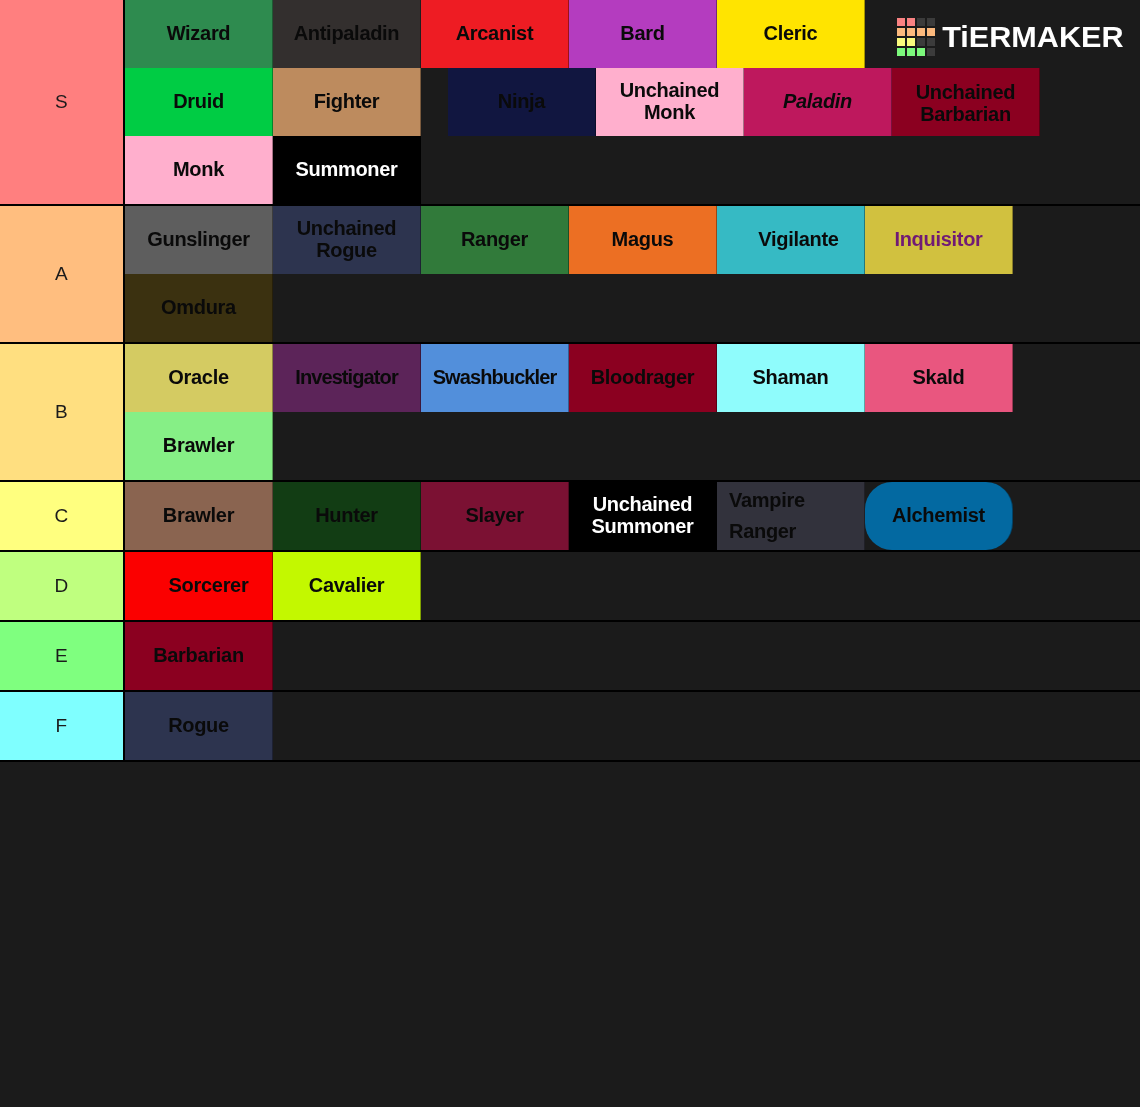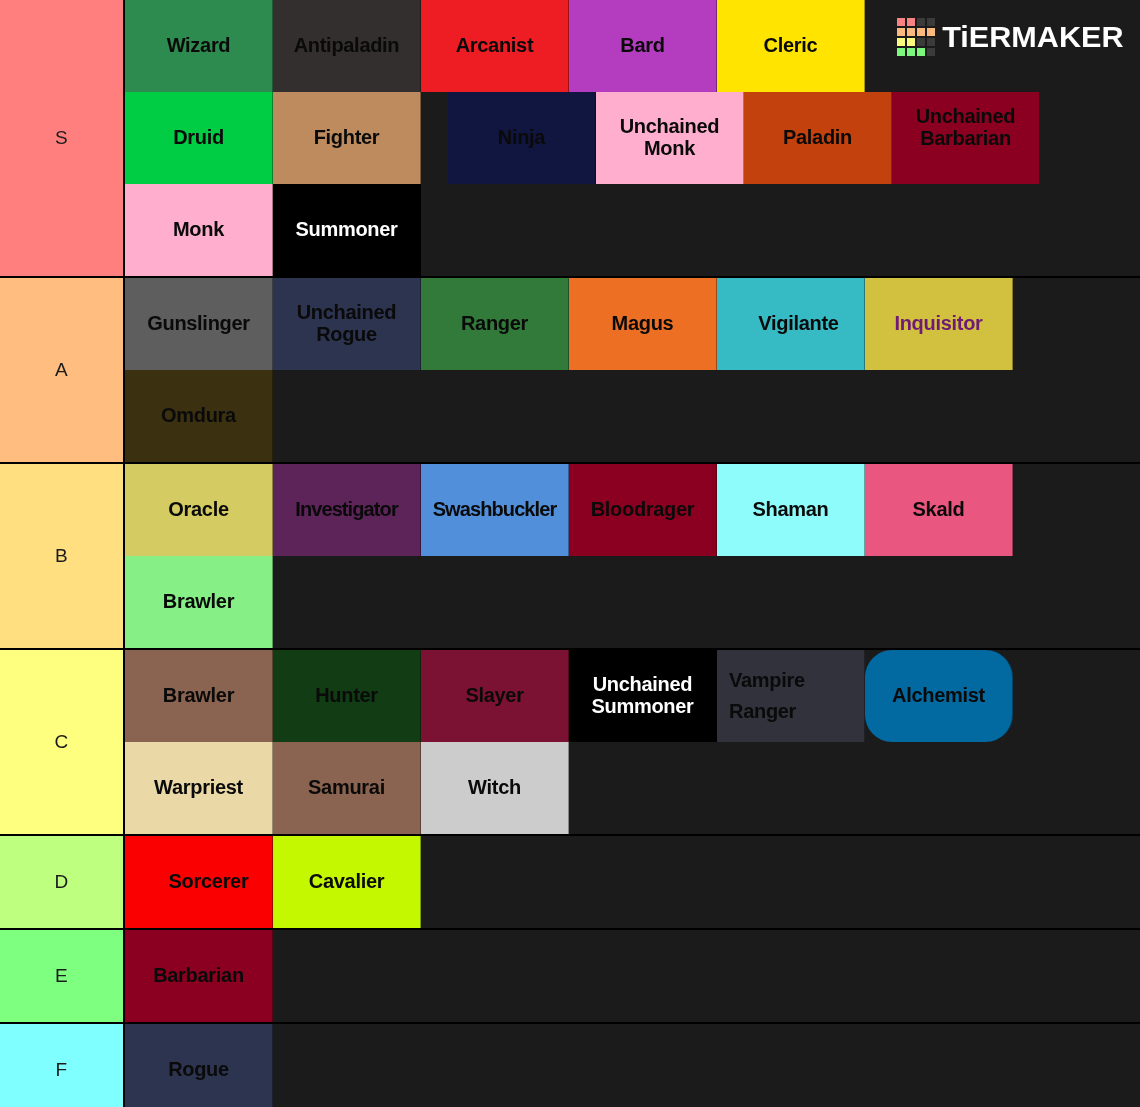--- a/index.html
+++ b/index.html
@@ -52,21 +52,21 @@
   .item-line {
     display: flex;
     flex-direction: row;
     width: 890px;
   }
 
   .item {
     width: 148px;
     min-width: 148px;
     flex: 0 0 148px;
-    height: 92px;
+    height: 68px;
     display: flex;
     align-items: center;
     justify-content: center;
     text-align: center;
     font-size: 20px;
     font-weight: bold;
     line-height: 1.08;
     color: #0a0a0a;
     overflow: visible;
     white-space: nowrap;
@@ -146,21 +146,21 @@
           <div class="item" style="background: rgb(189, 139, 94); color: rgb(10, 10, 10);">
             <span class="lbl">Fighter</span>
           </div>
           <div class="item" style="background: rgb(17, 22, 64); color: rgb(10, 10, 10); margin-left: 27px;">
             <span class="lbl">Ninja</span>
           </div>
           <div class="item" style="background: rgb(255, 175, 205); color: rgb(10, 10, 10);">
             <span class="lbl">Unchained
 Monk</span>
           </div>
-          <div class="item" style="background: #c2410c; color: rgb(10, 10, 10);">
+          <div class="item" style="background: #be185d; color: rgb(10, 10, 10); font-style: italic;">
             <span class="lbl">Paladin</span>
           </div>
           <div class="item top-text" style="background: rgb(139, 0, 32); color: rgb(10, 10, 10);">
             <span class="lbl">Unchained
 Barbarian</span>
           </div>
         </div>
         <div class="item-line">
           <div class="item" style="background: rgb(255, 175, 205); color: rgb(10, 10, 10);">
             <span class="lbl">Monk</span>
@@ -248,31 +248,20 @@
           <div class="item light-text" style="background: rgb(0, 0, 0); color: rgb(255, 255, 255);">
             <span class="lbl">Unchained
 Summoner</span>
           </div>
           <div class="item align-left" style="background: rgb(50, 50, 60); color: rgb(10, 10, 10);">
             <span class="lbl">Vampire
 Ranger</span>
           </div>
           <div class="item" style="background: #0369a1; color: rgb(10, 10, 10); border-radius: 27px;">
             <span class="lbl">Alchemist</span>
-          </div>
-        </div>
-        <div class="item-line">
-          <div class="item" style="background: rgb(234, 217, 166); color: rgb(10, 10, 10);">
-            <span class="lbl">Warpriest</span>
-          </div>
-          <div class="item" style="background: rgb(138, 100, 80); color: rgb(10, 10, 10);">
-            <span class="lbl">Samurai</span>
-          </div>
-          <div class="item" style="background: rgb(204, 204, 204); color: rgb(10, 10, 10);">
-            <span class="lbl">Witch</span>
           </div>
         </div>
       </div>
     </div>
     <div class="tier-row">
       <div class="tier-label" style="background: rgb(191, 255, 127);">D</div>
       <div class="tier-body">
         <div class="item-line">
           <div class="item" style="background: rgb(251, 0, 0); color: rgb(10, 10, 10); padding-left: 20px;">
             <span class="lbl">Sorcerer</span>

